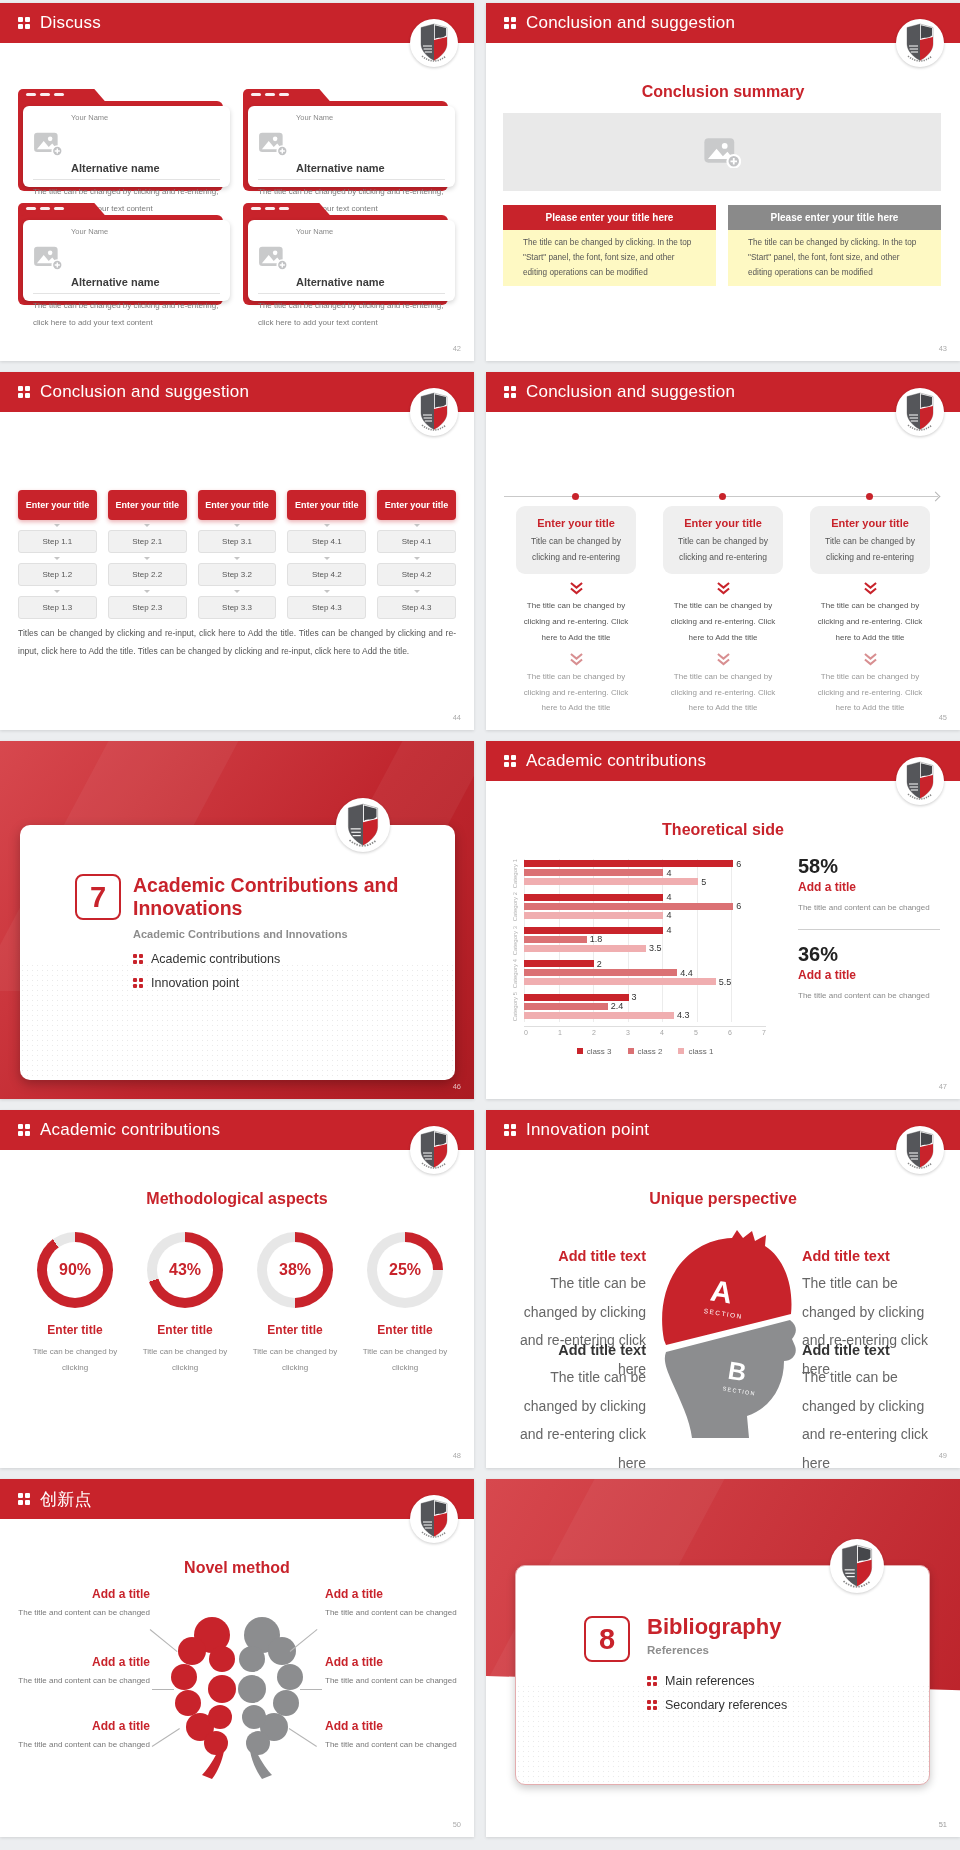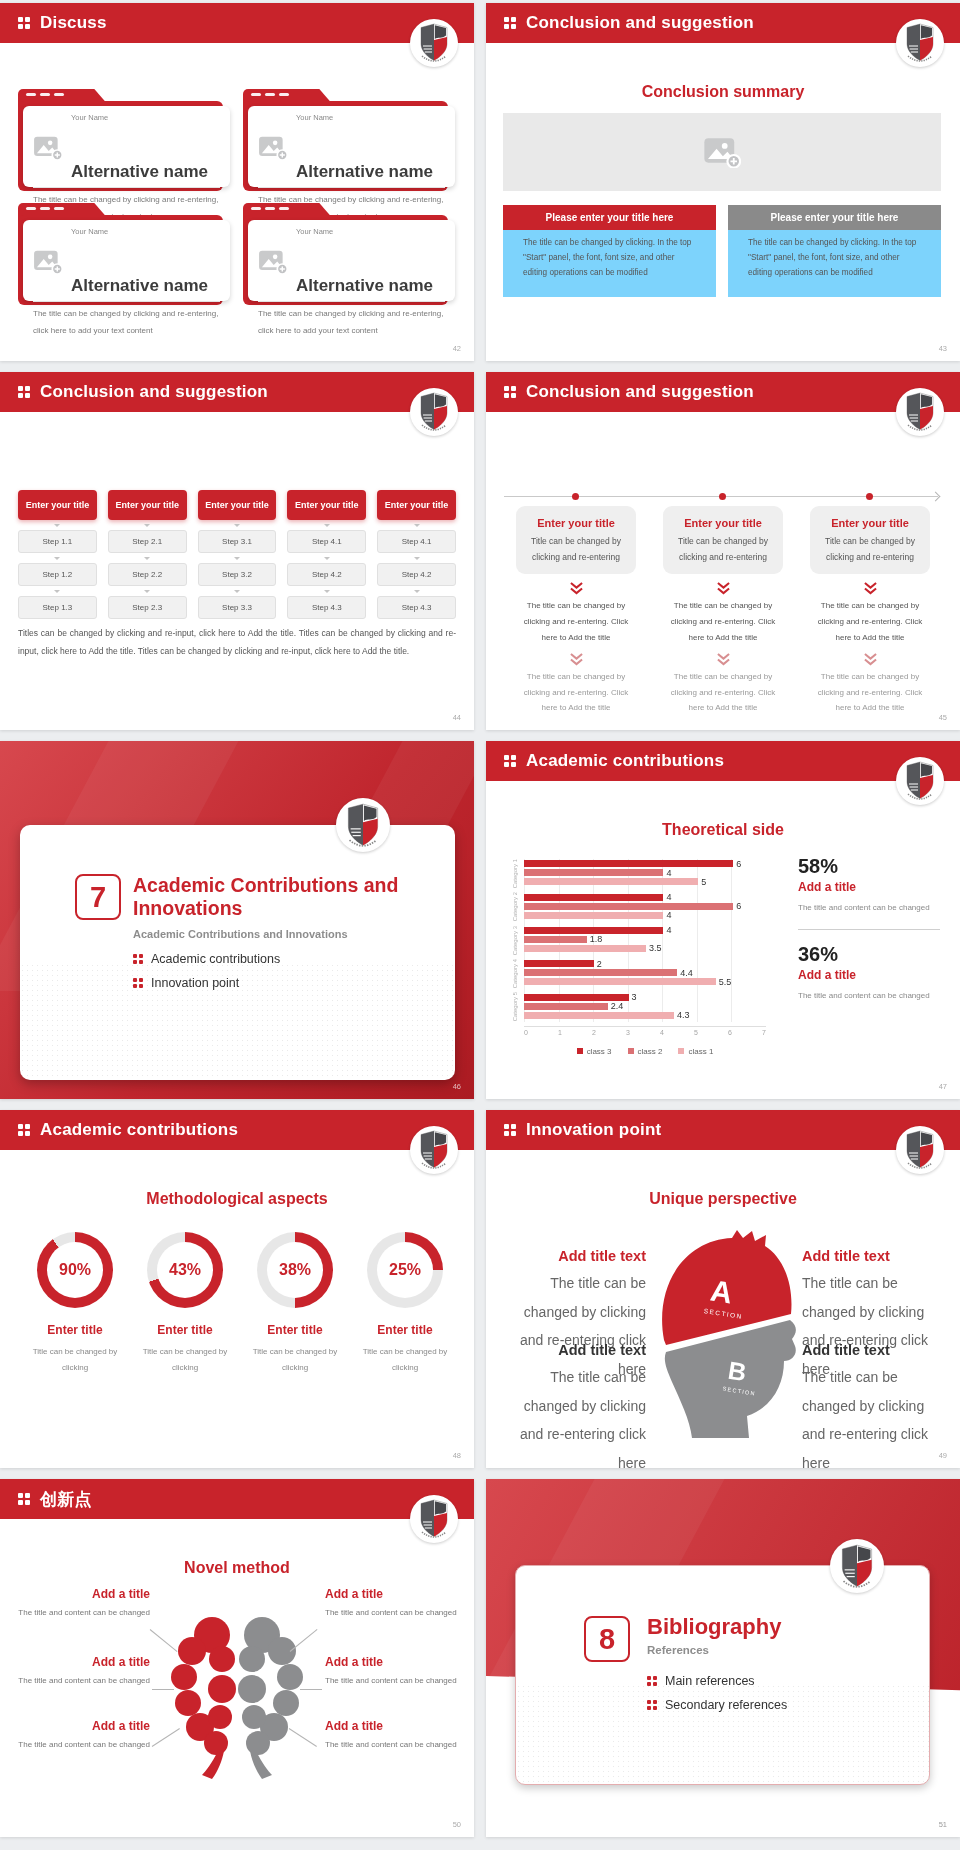--- a/index.html
+++ b/index.html
@@ -4,21 +4,21 @@
 <style>
   :root{ --red:#C8232B; --red-dark:#AB1B22; }
   *{box-sizing:border-box; margin:0; padding:0;}
   body{ width:960px; margin:0; background:#eceef0; font-family:"Liberation Sans", sans-serif; }
   .sheet{ display:grid; grid-template-columns:474px 474px; gap:11px 12px; padding:3px 0 5px 0; }
   .slide{ position:relative; width:474px; height:358px; background:#fff; overflow:hidden;
           box-shadow:0 1px 3px rgba(0,0,0,.12); z-index:0; }
   
   .hdr{ position:absolute; top:0; left:0; right:0; height:40px; background:var(--red);
         display:flex; align-items:center; padding-left:18px; }
-  .hdr-title{ color:#fff; font-weight:bold; font-size:17px; letter-spacing:.2px; }
+  .hdr-title{ color:#fff; font-weight:normal; font-size:17px; letter-spacing:.2px; }
   .sq{ display:grid; grid-template-columns:5px 5px; grid-template-rows:5px 5px; gap:2px; margin-right:10px; }
   .sq i{ background:#fff; border-radius:1px; }
   .sq.red{ grid-template-columns:4px 4px; grid-template-rows:4px 4px; margin-right:8px; }
   .sq.red i{ background:var(--red); }
   .logo{ position:absolute; top:16px; right:16px; width:48px; height:48px; background:#fff; border-radius:50%;
          display:flex; align-items:center; justify-content:center; box-shadow:0 1px 3px rgba(0,0,0,.2); z-index:6; }
   .logo svg{ width:30px; height:40px; }
   .logo.big{ width:54px; height:54px; }
   .logo.big svg{ width:34px; height:45px; }
   .sec-title{ position:absolute; top:80px; left:0; right:0; text-align:center;
@@ -32,29 +32,29 @@
          border-radius:5px 2px 0 0; clip-path:polygon(0 0,80% 0,100% 100%,0 100%);
          display:flex; gap:4px; padding:4px 0 0 8px; }
   .ftab i{ width:10px; height:3px; background:rgba(255,255,255,.92); border-radius:2px; }
   .fback{ position:absolute; top:12px; left:0; right:7px; bottom:2px; background:var(--red); border-radius:6px; }
   .fcardin{ position:absolute; top:17px; left:5px; right:0; bottom:6px; background:#fff; border-radius:6px;
             box-shadow:0 2px 5px rgba(0,0,0,.18); padding:7px 10px 0 10px; }
   .frow1{ display:flex; gap:8px; align-items:center; border-bottom:1px solid #e3e3e3; padding-bottom:5px; }
   .ph-ico{ width:30px; flex:0 0 auto; }
   .ph-ico svg{ width:100%; height:auto; display:block; }
   .yname{ font-size:7.5px; color:#8a8a8a; margin-bottom:2px; }
-  .aname{ font-size:17px; font-weight:bold; color:#3c3c3c;margin-top:40px; }
+  .aname{ font-size:11px; font-weight:bold; color:#3c3c3c;margin-top:40px; }
   .fbody{ font-size:8px; color:#7a7a7a; line-height:2.1; padding-top:4px; }
   
   .ph-box{ position:absolute; top:110px; left:17px; right:19px; height:78px; background:#e9e9e9;
            display:flex; align-items:center; justify-content:center; }
   .ph-box .ph-ico{ width:38px; }
   .tboxes{ position:absolute; top:202px; left:17px; right:19px; display:grid;
            grid-template-columns:1fr 1fr; gap:12px; }
-  .tbox{ background:#7dd3fc; height:92px; }
+  .tbox{ background:#fef9c3; height:81px; }
   .tbar{ height:25px; display:flex; align-items:center; justify-content:center;
          color:#fff; font-weight:bold; font-size:10px; }
   .tbar.redbar{ background:var(--red); }
   .tbar.graybar{ background:#8A8A8A; }
   .tb-body{ font-size:8.2px; color:#555; line-height:1.8; padding:6px 20px; }
   
   .cols5{ position:absolute; top:118px; left:18px; right:18px; display:grid;
           grid-template-columns:repeat(5,1fr); gap:11px; }
   .btn-red{ background:var(--red); color:#fff; font-weight:bold; font-size:9px; text-align:center;
             padding:10px 2px; border-radius:4px; box-shadow:0 2px 4px rgba(200,35,43,.35); }

